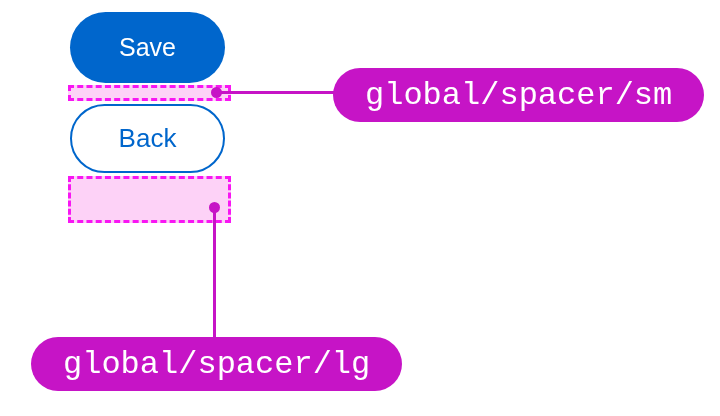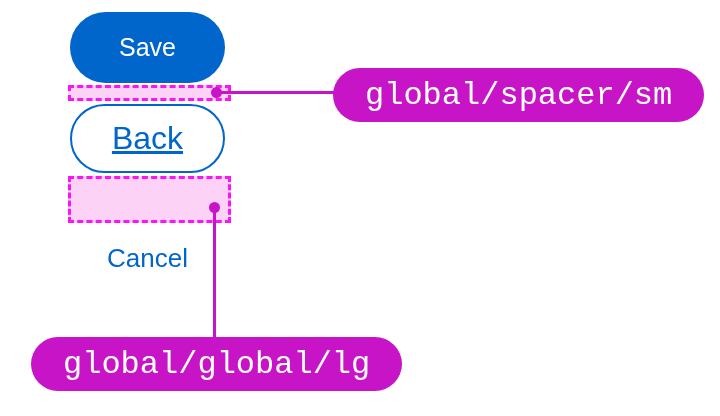--- a/index.html
+++ b/index.html
@@ -41,22 +41,21 @@
     color: var(--white);
     border-radius: 36px;
   }
   .btn-secondary {
     top: 104px;
     height: 69px;
     background: var(--white);
     color: var(--blue);
     border: 2px solid var(--blue);
     border-radius: 34.5px;
-    font-size: 32px;
-    text-decoration: underline;
+    font-size: 26px;
   }
   .link-btn {
     position: absolute;
     left: 70px;
     top: 243px;
     width: 155px;
     text-align: center;
     color: var(--blue);
     font-size: 26px;
     background: none;
@@ -116,23 +115,22 @@
 <div class="stage">
 
   <button class="btn btn-primary">Save</button>
 
   <div class="spacer spacer-sm"></div>
 
   <button class="btn btn-secondary">Back</button>
 
   <div class="spacer spacer-lg"></div>
 
-  <button class="link-btn">Cancel</button>
 
   <div class="connector-line line-sm"></div>
   <div class="connector-dot dot-sm"></div>
   <div class="token-pill pill-sm">global/spacer/sm</div>
 
   <div class="connector-line line-lg"></div>
   <div class="connector-dot dot-lg"></div>
-  <div class="token-pill pill-lg">global/global/lg</div>
+  <div class="token-pill pill-lg">global/spacer/lg</div>
 
 </div>
 
 </body></html>

